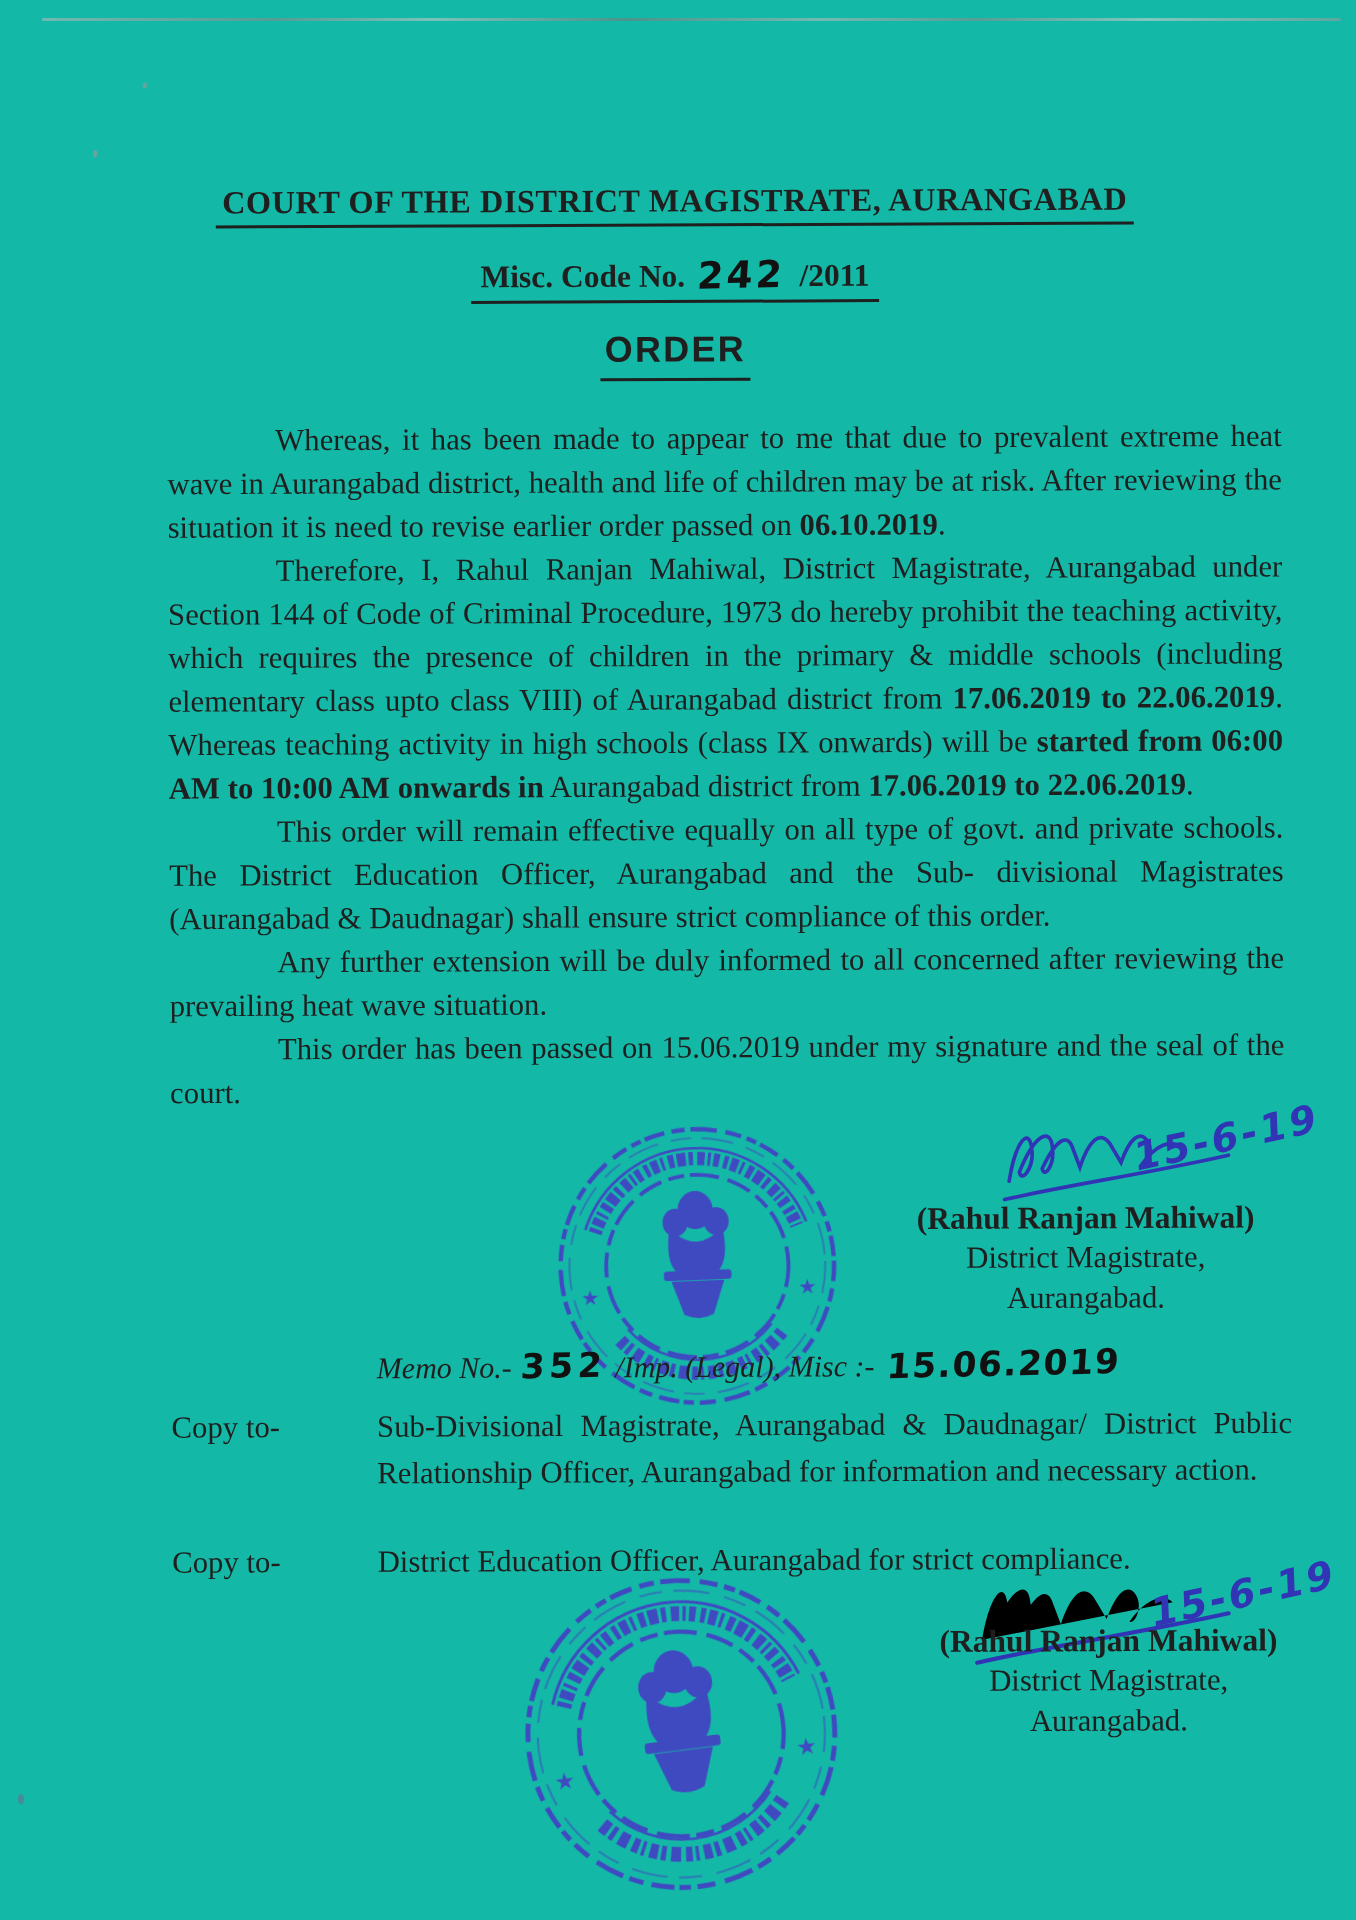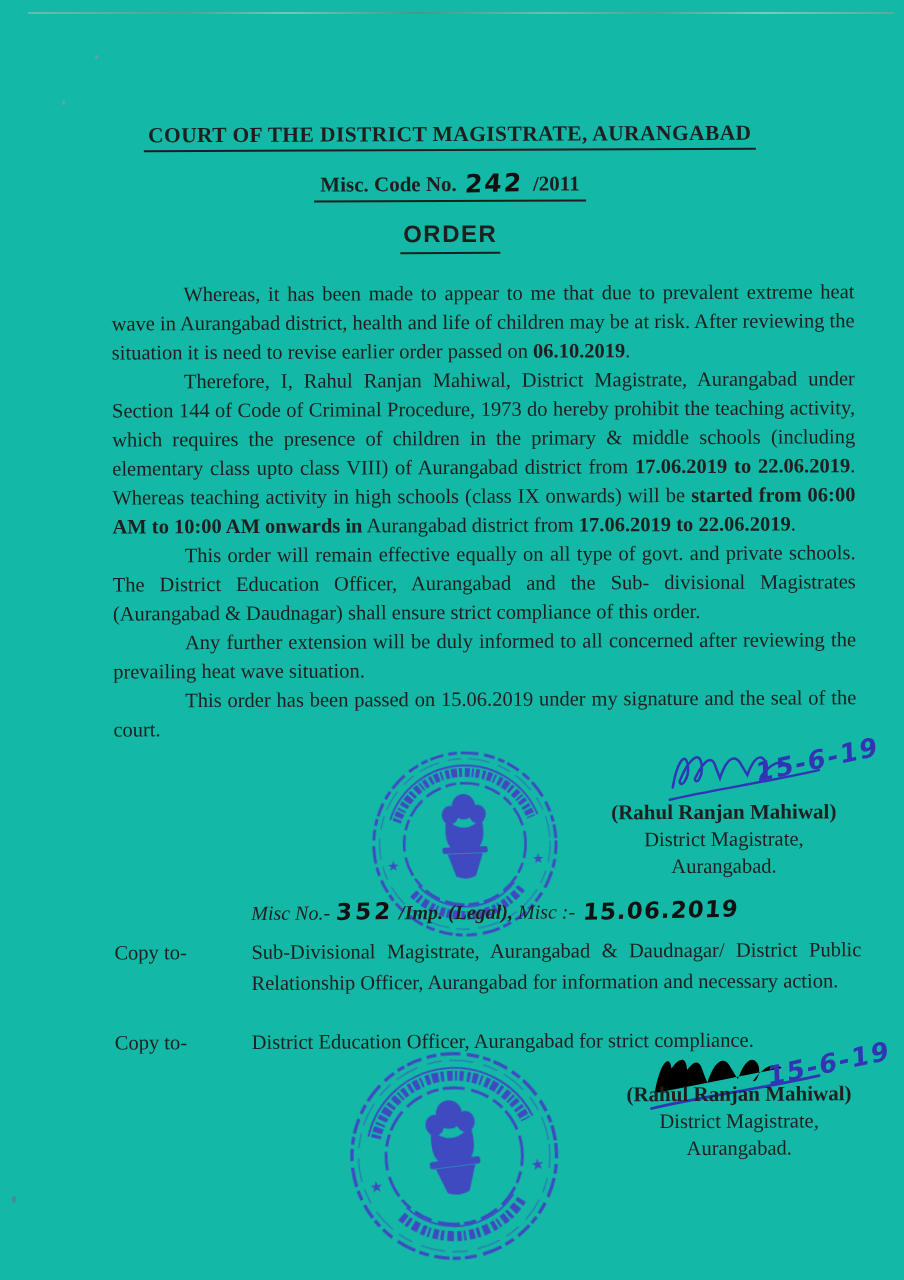--- a/index.html
+++ b/index.html
@@ -86,21 +86,21 @@
     transform:rotate(-12deg) skewX(-10deg);
     letter-spacing:2px;
   }
   .sig-name{position:absolute;text-align:center;line-height:27px;font-size:20.5px;}
   .sig-name-1{top:800px;left:584px;width:278px;}
   .sig-name-2{top:1082px;left:598px;width:278px;}
   .sig-name .nm{font-weight:bold;font-size:21px;}
 
   
   .memo-line{position:absolute;top:898px;left:250px;font-size:20px;font-style:italic;white-space:nowrap;}
-  .memo-line .dept{font-weight:bold;}
+  .memo-line .dept{font-weight:normal;}
   .memo-num{font-size:23px;letter-spacing:3px;margin:0 6px;font-style:normal;}
   .memo-date{font-size:23px;letter-spacing:1px;margin-left:8px;font-style:normal;}
 
   
   .copy-row{position:absolute;left:113px;width:747px;display:flex;font-size:20.5px;line-height:31px;}
   .copy-row-1{top:936px;}
   .copy-row-2{top:1026px;}
   .copy-label{flex:0 0 137px;}
   .copy-text{flex:1;text-align:justify;}
 </style>
@@ -176,21 +176,21 @@
       </svg>
       <span class="sig-date">15-6-19</span>
     </div>
     <div class="sig-name sig-name-1">
       <div class="nm">(Rahul Ranjan Mahiwal)</div>
       <div>District Magistrate,</div>
       <div>Aurangabad.</div>
     </div>
 
     <div class="memo-line">
-      <span>Misc No.-</span><span class="hand memo-num">352</span><span class="dept">/Imp. (Legal),</span>
+      <span>Memo No.-</span><span class="hand memo-num">352</span><span class="dept">/Imp. (Legal),</span>
       <span>Misc :-</span><span class="hand memo-date">15.06.2019</span>
     </div>
 
     <div class="copy-row copy-row-1">
       <span class="copy-label">Copy to-</span>
       <span class="copy-text">Sub-Divisional Magistrate, Aurangabad &amp; Daudnagar/ District Public Relationship Officer, Aurangabad for information and necessary action.</span>
     </div>
     <div class="copy-row copy-row-2">
       <span class="copy-label">Copy to-</span>
       <span class="copy-text">District Education Officer, Aurangabad for strict compliance.</span>

